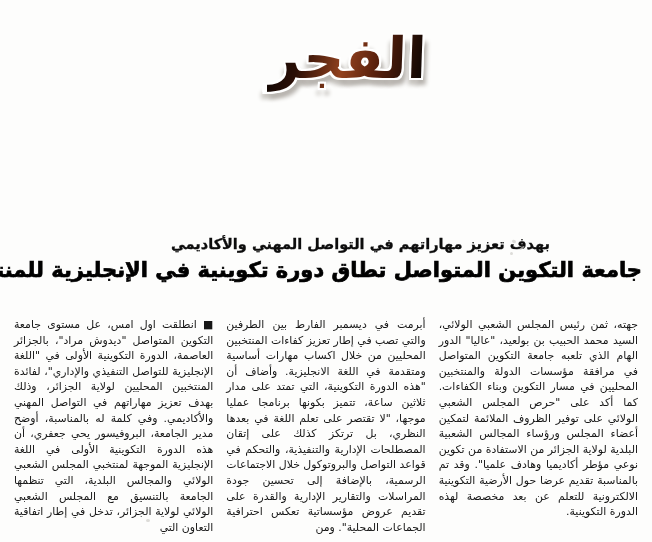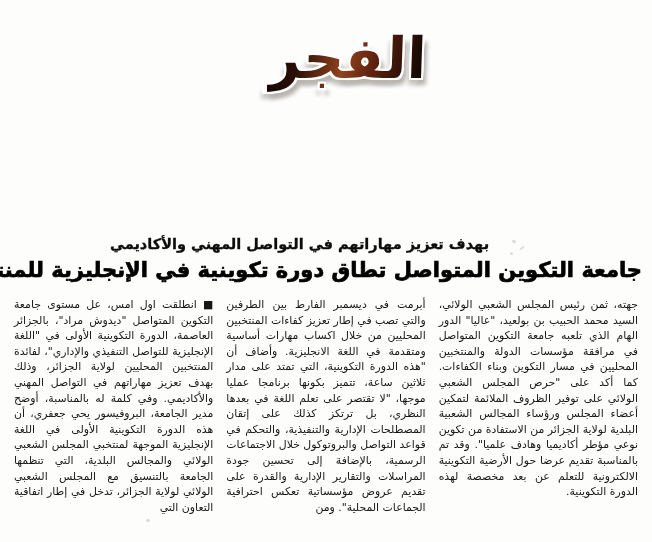--- a/index.html
+++ b/index.html
@@ -32,21 +32,21 @@
   }
   .logo-front{
     position:absolute;inset:0;
     background:linear-gradient(100deg,#0d0603 2%,#2b0f06 22%,#93421f 48%,#571f0c 68%,#0d0603 96%);
     -webkit-background-clip:text;background-clip:text;
     color:transparent;
   }
   
   .kicker{
     position:absolute;top:236px;left:110px;width:440px;
-    direction:rtl;text-align:left;
+    direction:rtl;text-align:right;
     font-size:14.5px;font-weight:bold;color:#0d0d0d;
     -webkit-text-stroke:0.3px #0d0d0d;
   }
   .headline{
     position:absolute;top:258px;left:10px;width:632px;
     direction:rtl;text-align:center;
     font-size:21px;font-weight:bold;color:#000;
     -webkit-text-stroke:0.7px #000;
     white-space:nowrap;
   }
@@ -54,20 +54,21 @@
   .body-cols{
     position:absolute;top:297px;left:14px;right:14px;bottom:10px;
     display:flex;flex-direction:row-reverse;gap:13px;
     direction:rtl;
   }
   .col{
     flex:1 1 0;
     font-size:10.9px;line-height:15.6px;
     text-align:justify;
     color:#161616;
+    margin-top:20px;
   }
   .byline{
     margin-top:4px;
     direction:rtl;text-align:left;
     font-size:13px;font-weight:bold;color:#000;
   }
   .byline .sq{font-size:10px;vertical-align:1px;}
   
   .noise{position:absolute;background:#cfcdc9;border-radius:50%;opacity:.7;}
   .n1{top:240px;left:512px;width:4px;height:3px;transform:rotate(20deg);}

